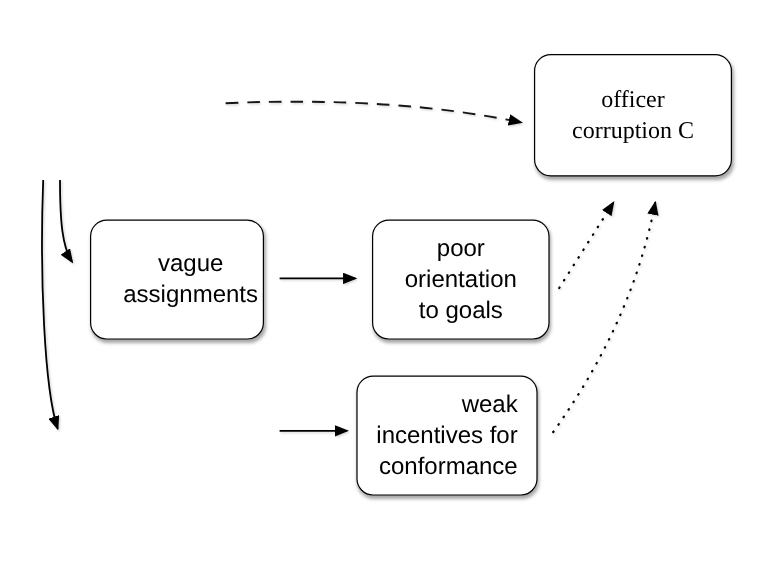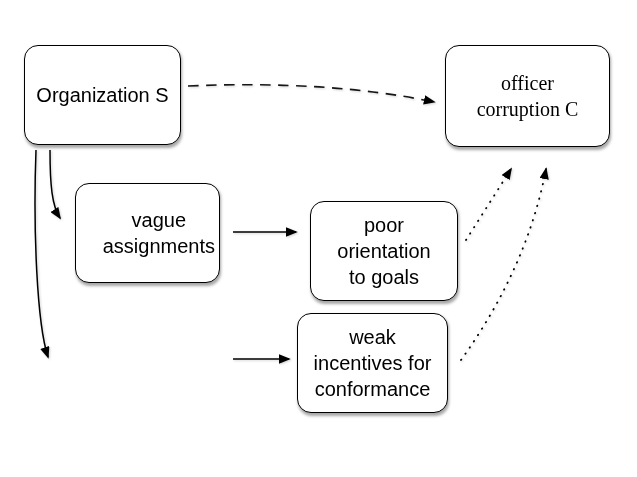--- a/index.html
+++ b/index.html
@@ -56,23 +56,23 @@
     line-height: 1.3;
     box-shadow: 1px 2.5px 3px rgba(0,0,0,0.35);
   }
   .node .node-label {
     white-space: pre-line;
     padding: 2px 4px;
   }
   #n-org      { left: 24px;  top: 45px;  width: 157px; height: 100px; }
   #n-officer  { left: 445px; top: 45px;  width: 165px; height: 102px; font-family: Liberation Serif, serif; }
   #n-vague    { left: 75px;  top: 183px; width: 145px; height: 100px; justify-content: flex-end; }
-  #n-poor     { left: 310px; top: 183px; width: 148px; height: 100px; margin-top: 18px; }
+  #n-poor     { left: 310px; top: 183px; width: 148px; height: 100px; }
   #n-low      { left: 73px;  top: 313px; width: 147px; height: 100px; }
-  #n-weak     { left: 297px; top: 313px; width: 151px; height: 100px; }
+  #n-weak     { left: 297px; top: 313px; width: 151px; height: 100px; text-align: right; }
 </style>
 </head>
 <body>
 
 <div class="canvas">
 
   <svg class="edges" viewBox="0 0 637 477" xmlns="http://www.w3.org/2000/svg">
     <defs>
       <marker id="ah" viewBox="0 0 10 8" refX="8.5" refY="4" markerWidth="12" markerHeight="9.5" orient="auto" markerUnits="userSpaceOnUse">
         <path d="M 0 0 L 10 4 L 0 8 z" fill="#000000"></path>
@@ -87,23 +87,20 @@
 
     <path class="edge-solid" marker-end="url(#ah)" d="M 233 232 L 296 232"></path>
 
     <path class="edge-solid" marker-end="url(#ah)" d="M 233 359 L 289 359"></path>
 
     <path class="edge-dotted" marker-end="url(#ah)" d="M 466 240 L 511 169"></path>
 
     <path class="edge-dotted" marker-end="url(#ah)" d="M 461 360 Q 527 268 546 169"></path>
   </svg>
 
-  <div class="node" id="n-org">
-    <span class="node-label">Organization S</span>
-  </div>
 
   <div class="node" id="n-officer">
     <span class="node-label">officer
 corruption C</span>
   </div>
 
   <div class="node" id="n-vague">
     <span class="node-label">vague
 assignments</span>
   </div>

